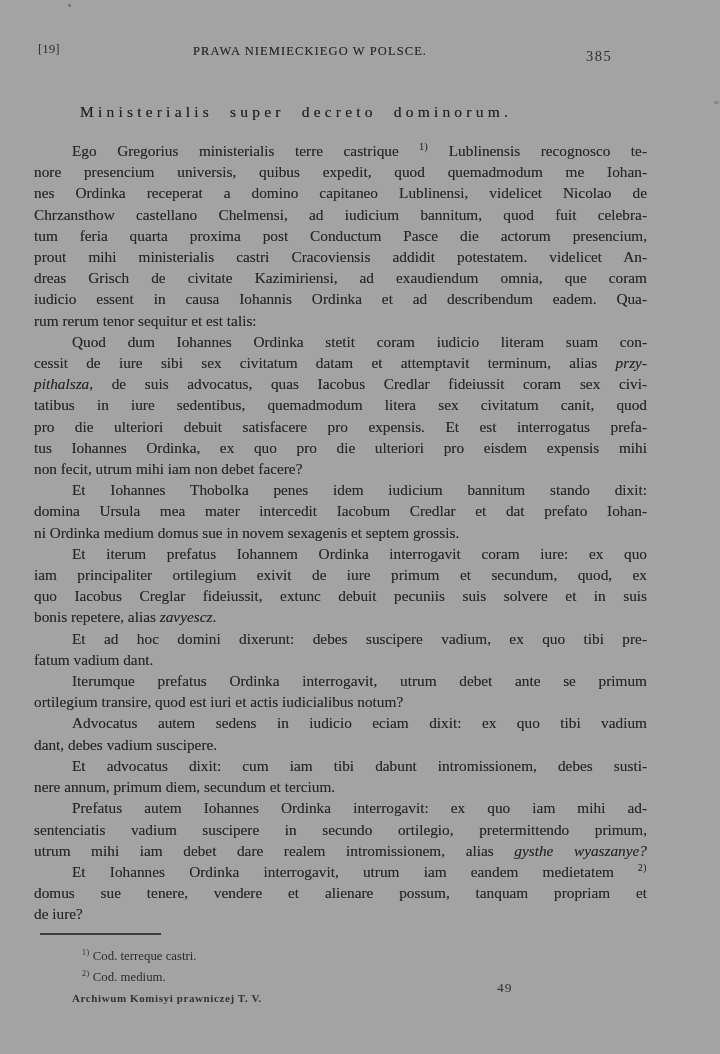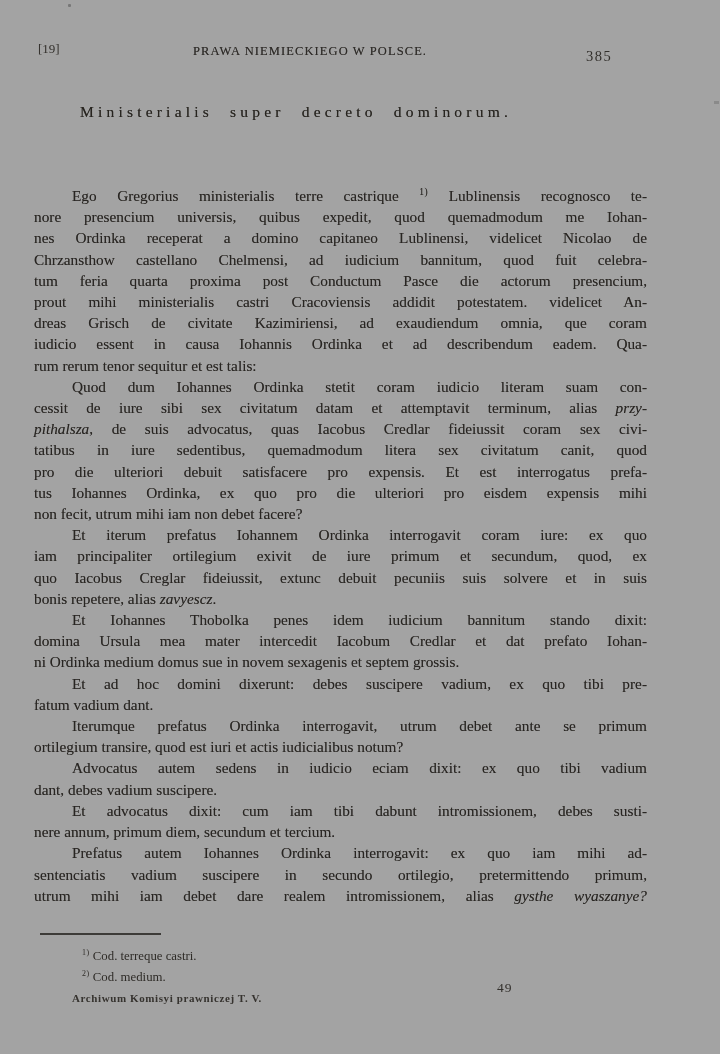--- a/index.html
+++ b/index.html
@@ -29,21 +29,20 @@
     font-size: 15.5px; letter-spacing: 4.2px; word-spacing: 9px;
     color: #27241f; text-shadow: 0 0 0.5px rgba(40,38,35,.6);
     white-space: nowrap;
   }
   
   .body-text {
     position: absolute; left: 34px; top: 140px; width: 613px;
     font-size: 15.3px; line-height: 21.2px;
     color: #282522;
     text-shadow: 0 0 0.5px rgba(45,42,38,.45);
-    margin-top: 45px;
   }
   .para { margin: 0; }
   .ln { text-align: left; white-space: normal; }
   .ln.j { text-align: justify; text-align-last: justify; }
   .ln.ind { padding-left: 38px; }
   .seg-i { font-style: italic; }
   .seg-s { vertical-align: super; font-size: 0.62em; line-height: 0; letter-spacing: 0.5px; }
   
   .footnote-rule { position: absolute; left: 40px; top: 933px; width: 121px; height: 2px; background: #3d3b38; }
   .footnote { position: absolute; left: 82px; font-size: 12.8px; color: #2e2b27; }
@@ -87,29 +86,29 @@
       <div class="para">
         <div class="ln j ind"><span class="seg-n">Quod dum Iohannes Ordinka stetit coram iudicio literam suam con-</span></div>
         <div class="ln j"><span class="seg-n">cessit de iure sibi sex civitatum datam et attemptavit terminum, alias </span><span class="seg-i">przy-</span></div>
         <div class="ln j"><span class="seg-i">pithalsza</span><span class="seg-n">, de suis advocatus, quas Iacobus Credlar fideiussit coram sex civi-</span></div>
         <div class="ln j"><span class="seg-n">tatibus in iure sedentibus, quemadmodum litera sex civitatum canit, quod</span></div>
         <div class="ln j"><span class="seg-n">pro die ulteriori debuit satisfacere pro expensis.  Et est interrogatus prefa-</span></div>
         <div class="ln j"><span class="seg-n">tus Iohannes Ordinka, ex quo pro die ulteriori pro eisdem expensis mihi</span></div>
         <div class="ln"><span class="seg-n">non fecit, utrum mihi iam non debet facere?</span></div>
       </div>
       <div class="para">
+        <div class="ln j ind"><span class="seg-n">Et Iohannes Thobolka penes idem iudicium bannitum stando dixit:</span></div>
+        <div class="ln j"><span class="seg-n">domina Ursula mea mater intercedit Iacobum Credlar et dat prefato Iohan-</span></div>
+        <div class="ln"><span class="seg-n">ni Ordinka medium domus sue in novem sexagenis et septem grossis.</span></div>
+      </div>
+      <div class="para">
         <div class="ln j ind"><span class="seg-n">Et iterum prefatus Iohannem Ordinka interrogavit coram iure: ex quo</span></div>
         <div class="ln j"><span class="seg-n">iam principaliter ortilegium exivit de iure primum et secundum, quod, ex</span></div>
         <div class="ln j"><span class="seg-n">quo Iacobus Creglar fideiussit, extunc debuit pecuniis suis solvere et in suis</span></div>
         <div class="ln"><span class="seg-n">bonis repetere, alias </span><span class="seg-i">zavyescz</span><span class="seg-n">.</span></div>
-      </div>
-      <div class="para">
-        <div class="ln j ind"><span class="seg-n">Et Iohannes Thobolka penes idem iudicium bannitum stando dixit:</span></div>
-        <div class="ln j"><span class="seg-n">domina Ursula mea mater intercedit Iacobum Credlar et dat prefato Iohan-</span></div>
-        <div class="ln"><span class="seg-n">ni Ordinka medium domus sue in novem sexagenis et septem grossis.</span></div>
       </div>
       <div class="para">
         <div class="ln j ind"><span class="seg-n">Et ad hoc domini dixerunt: debes suscipere vadium, ex quo tibi pre-</span></div>
         <div class="ln"><span class="seg-n">fatum vadium dant.</span></div>
       </div>
       <div class="para">
         <div class="ln j ind"><span class="seg-n">Iterumque prefatus Ordinka interrogavit, utrum debet ante se primum</span></div>
         <div class="ln"><span class="seg-n">ortilegium transire, quod est iuri et actis iudicialibus notum?</span></div>
       </div>
       <div class="para">
@@ -118,20 +117,25 @@
       </div>
       <div class="para">
         <div class="ln j ind"><span class="seg-n">Et advocatus dixit: cum iam tibi dabunt intromissionem, debes susti-</span></div>
         <div class="ln"><span class="seg-n">nere annum, primum diem, secundum et tercium.</span></div>
       </div>
       <div class="para">
         <div class="ln j ind"><span class="seg-n">Prefatus autem Iohannes Ordinka interrogavit: ex quo iam mihi ad-</span></div>
         <div class="ln j"><span class="seg-n">sentenciatis vadium suscipere in secundo ortilegio, pretermittendo primum,</span></div>
         <div class="ln j"><span class="seg-n">utrum mihi iam debet dare realem intromissionem, alias </span><span class="seg-i">gysthe wyaszanye?</span></div>
       </div>
+      <div class="para">
+        <div class="ln j ind"><span class="seg-n">Et Iohannes Ordinka interrogavit, utrum iam eandem medietatem </span><span class="seg-s">2)</span></div>
+        <div class="ln j"><span class="seg-n">domus sue tenere, vendere et alienare possum, tanquam propriam et</span></div>
+        <div class="ln"><span class="seg-n">de iure?</span></div>
+      </div>
     </div>
 
   <div class="footnote-rule"></div>
   <div class="footnote footnote-1"><span class="seg-s">1)</span><span class="seg-n"> Cod. terreque castri.</span></div>
   <div class="footnote footnote-2"><span class="seg-s">2)</span><span class="seg-n"> Cod. medium.</span></div>
 
   <div class="imprint">Archiwum Komisyi prawniczej T. V.</div>
   <div class="signature">49</div>
 </div>
 

